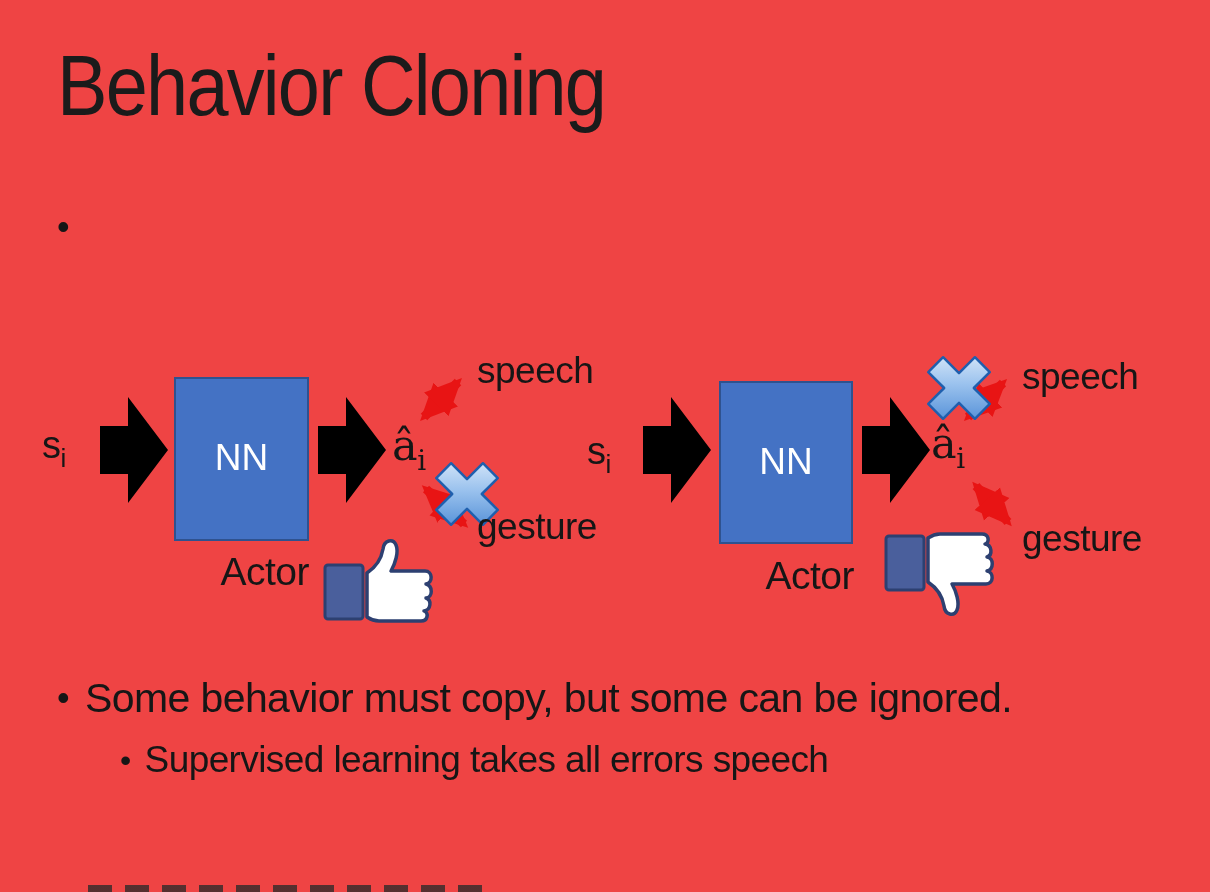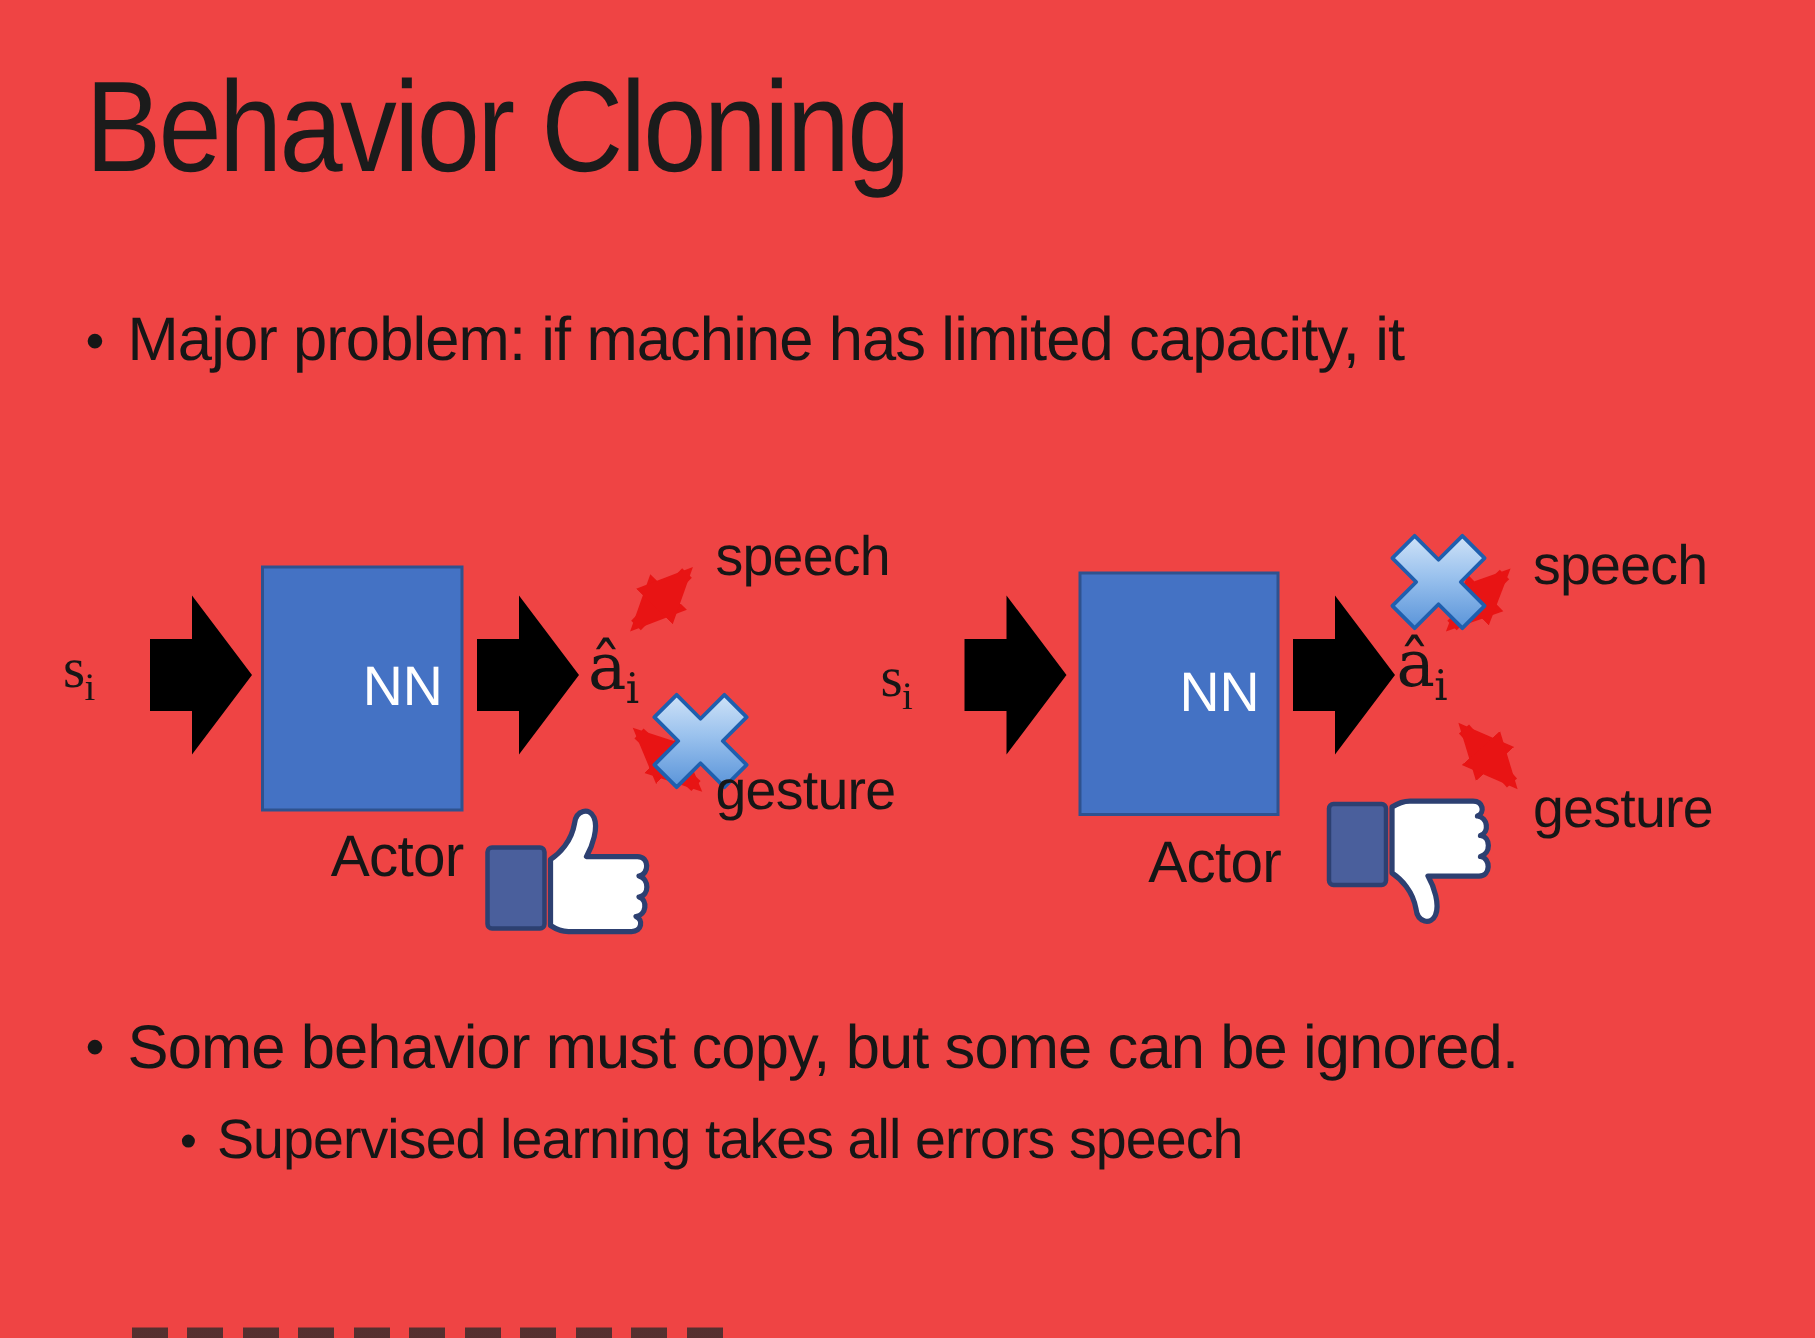--- a/index.html
+++ b/index.html
@@ -10,42 +10,41 @@
          white-space:nowrap;}
   .bullet{position:absolute;display:flex;align-items:flex-start;}
   .bullet .dot{flex:0 0 auto;}
   .b1{left:57px;top:200px;font-size:41px;line-height:53px;letter-spacing:-0.6px;}
   .b1 .dot{font-size:36px;margin-right:16px;line-height:53px;}
   .b2{left:57px;top:672px;font-size:41px;line-height:52px;letter-spacing:-0.6px;}
   .b2 .dot{font-size:36px;margin-right:16px;}
   .b3{left:120px;top:736px;font-size:37px;line-height:48px;letter-spacing:-0.6px;}
   .b3 .dot{font-size:32px;margin-right:14px;}
   .lbl{position:absolute;font-size:37px;letter-spacing:-0.5px;white-space:nowrap;}
-  .s-lbl{font-size:38px;font-family:Liberation Serif, serif;}
+  .s-lbl{font-size:38px;}
   .s-lbl sub,.a-lbl sub{font-size:26px;}
   .a-lbl{font-family:"DejaVu Serif",serif;font-size:43px;}
   .a-lbl sub{font-size:28px;}
   .nn-lbl{position:absolute;display:flex;align-items:center;justify-content:center;
-          color:#ffffff;font-size:37px;margin-left:27px;}
+          color:#ffffff;font-size:37px;}
   .actor-lbl{position:absolute;text-align:right;font-size:39px;letter-spacing:-0.5px;}
   .shapes{position:absolute;left:0;top:0;}
   .bottom-cut{position:absolute;left:88px;top:885px;width:402px;height:7px;opacity:.78;
     background:repeating-linear-gradient(90deg,#2a2a2a 0 24px,rgba(0,0,0,0) 24px 37px);}
 </style>
 </head>
 <body>
 
 <div class="slide">
 
   <div class="title">Behavior Cloning</div>
 
   <div class="bullet b1">
     <span class="dot">•</span>
     <div>
-      <div>Major problem: if machine has limited capacity, it</div>
     </div>
   </div>
 
   <svg class="shapes" width="1210" height="892" viewBox="0 0 1210 892">
     <defs>
       <marker id="rh" viewBox="0 0 4 4" markerWidth="4.2" markerHeight="4.2" refX="3.3" refY="2" orient="auto-start-reverse" markerUnits="strokeWidth">
         <path d="M0,0.2 L3.9,2 L0,3.8 Z" fill="#e81414"></path>
       </marker>
       <linearGradient id="xg" x1="0" y1="0" x2="1" y2="1">
         <stop offset="0" stop-color="#eef5fd"></stop>

